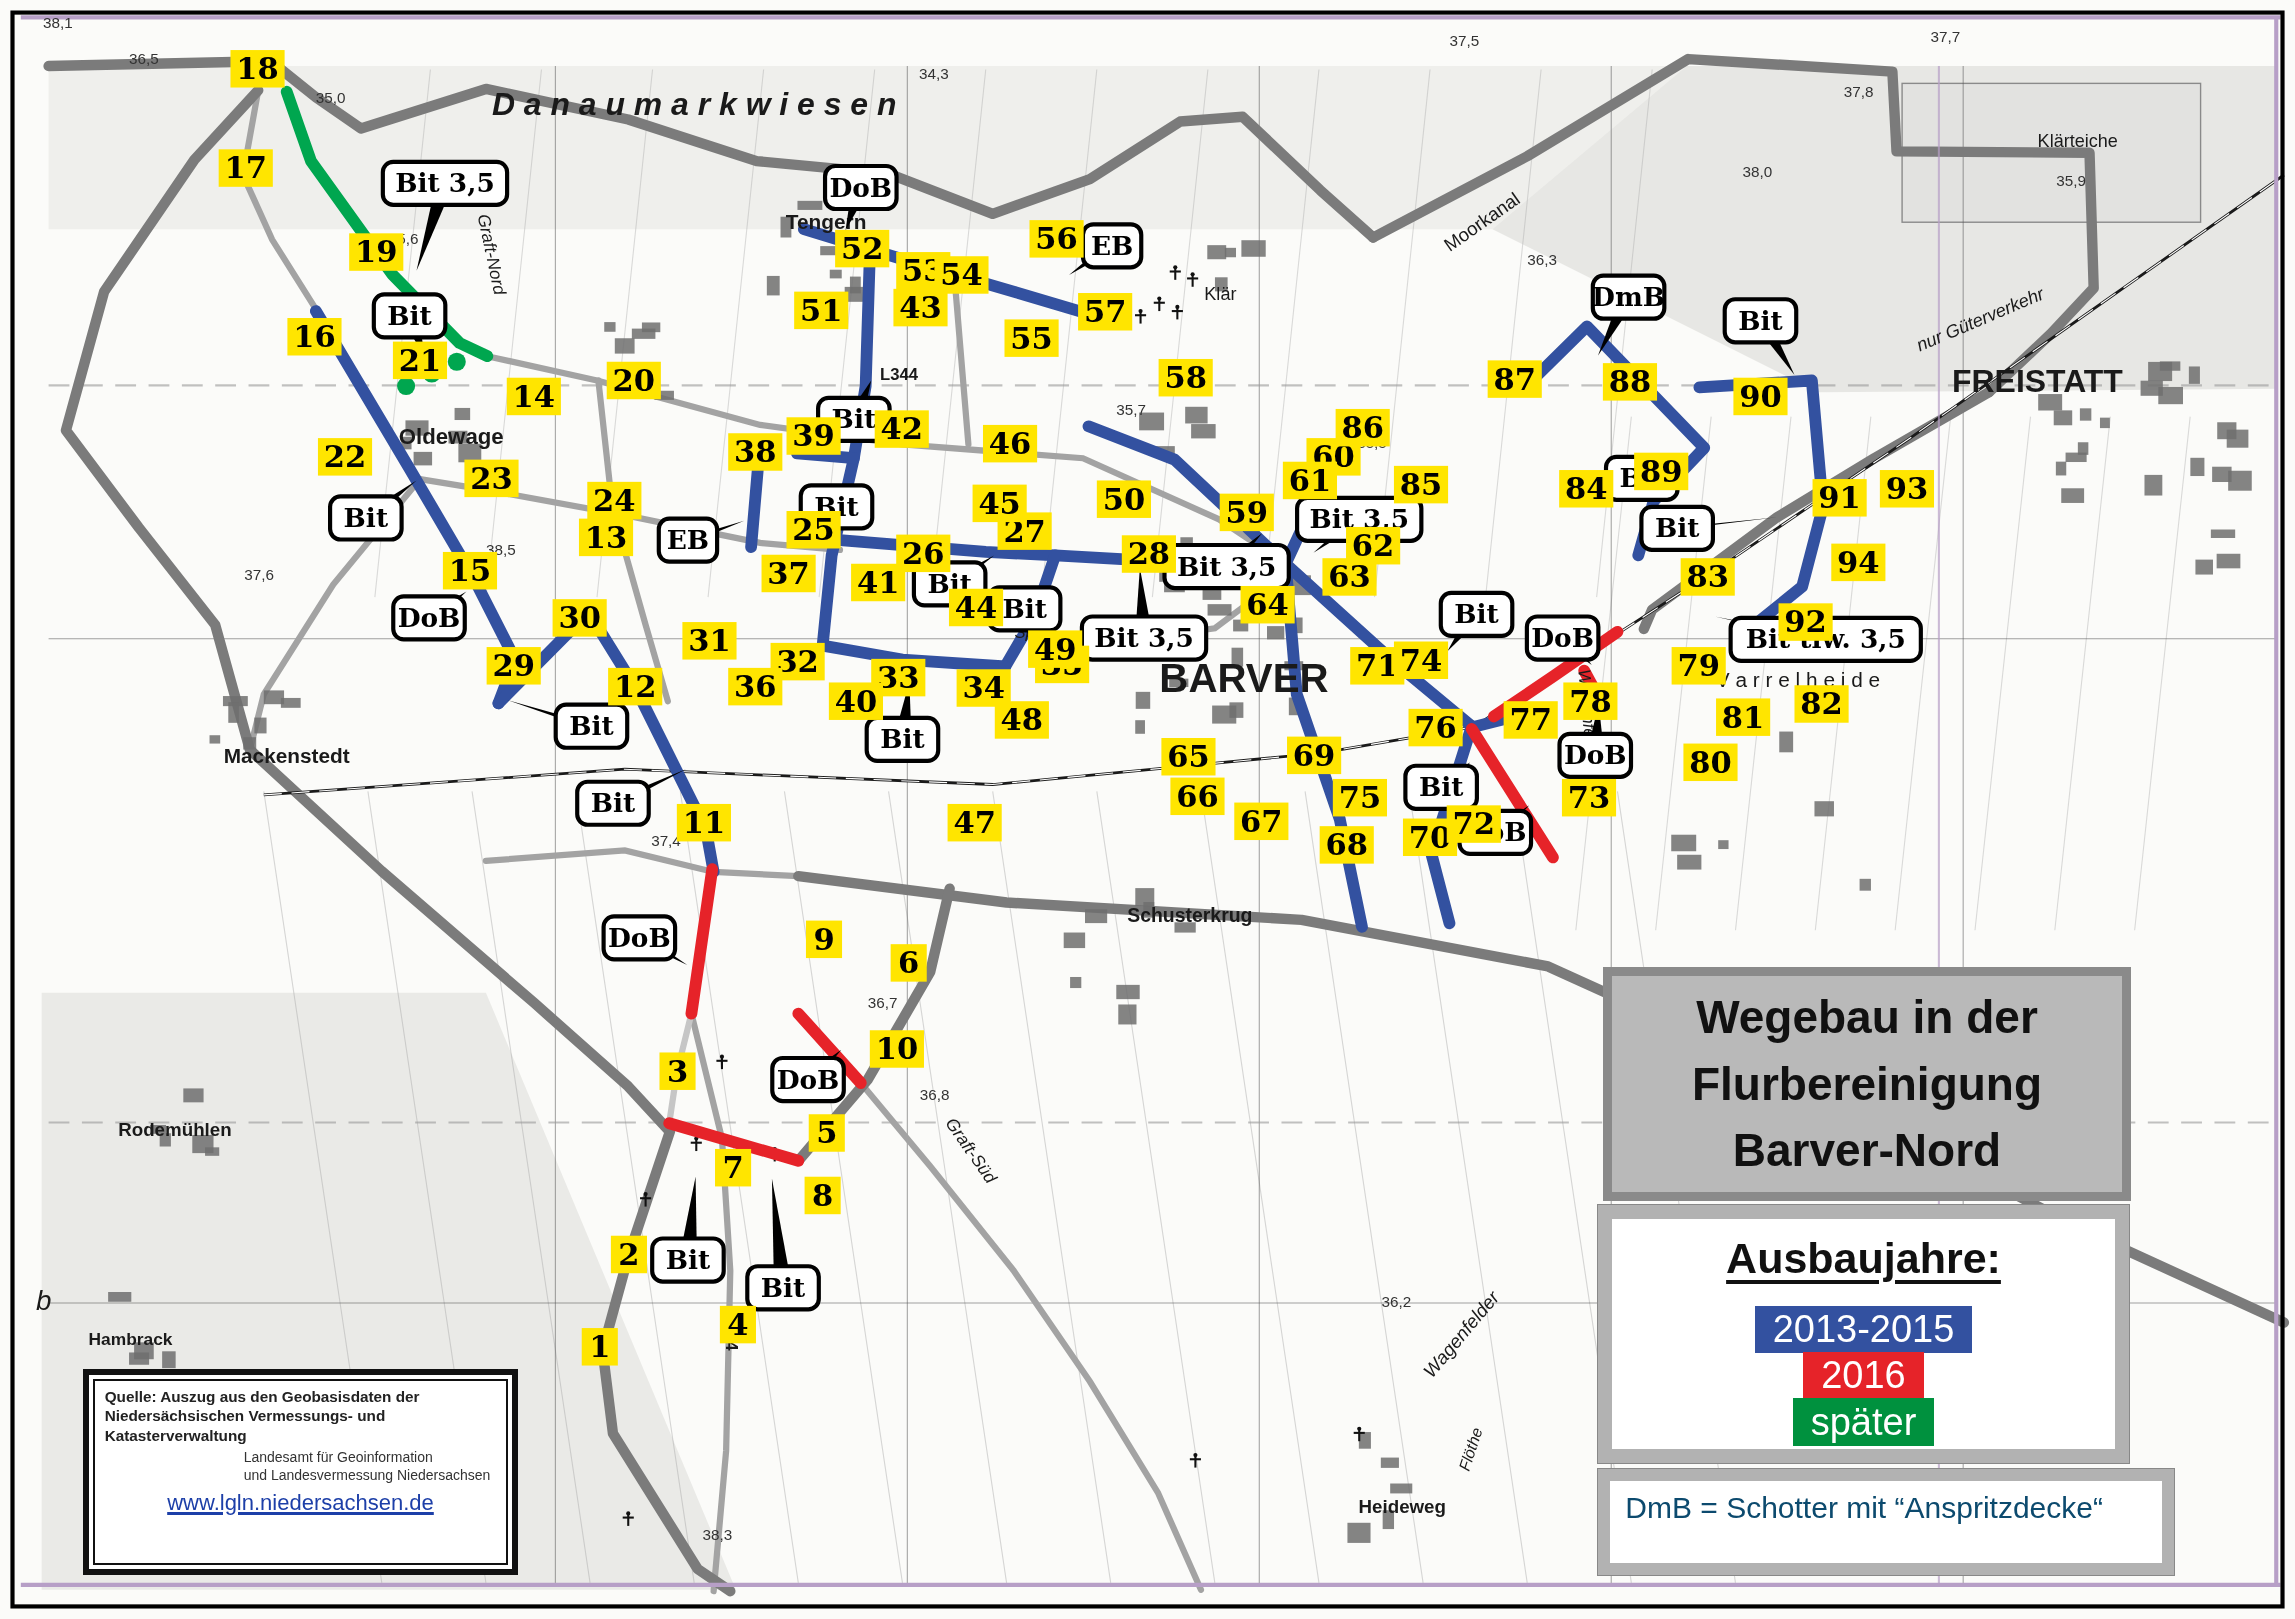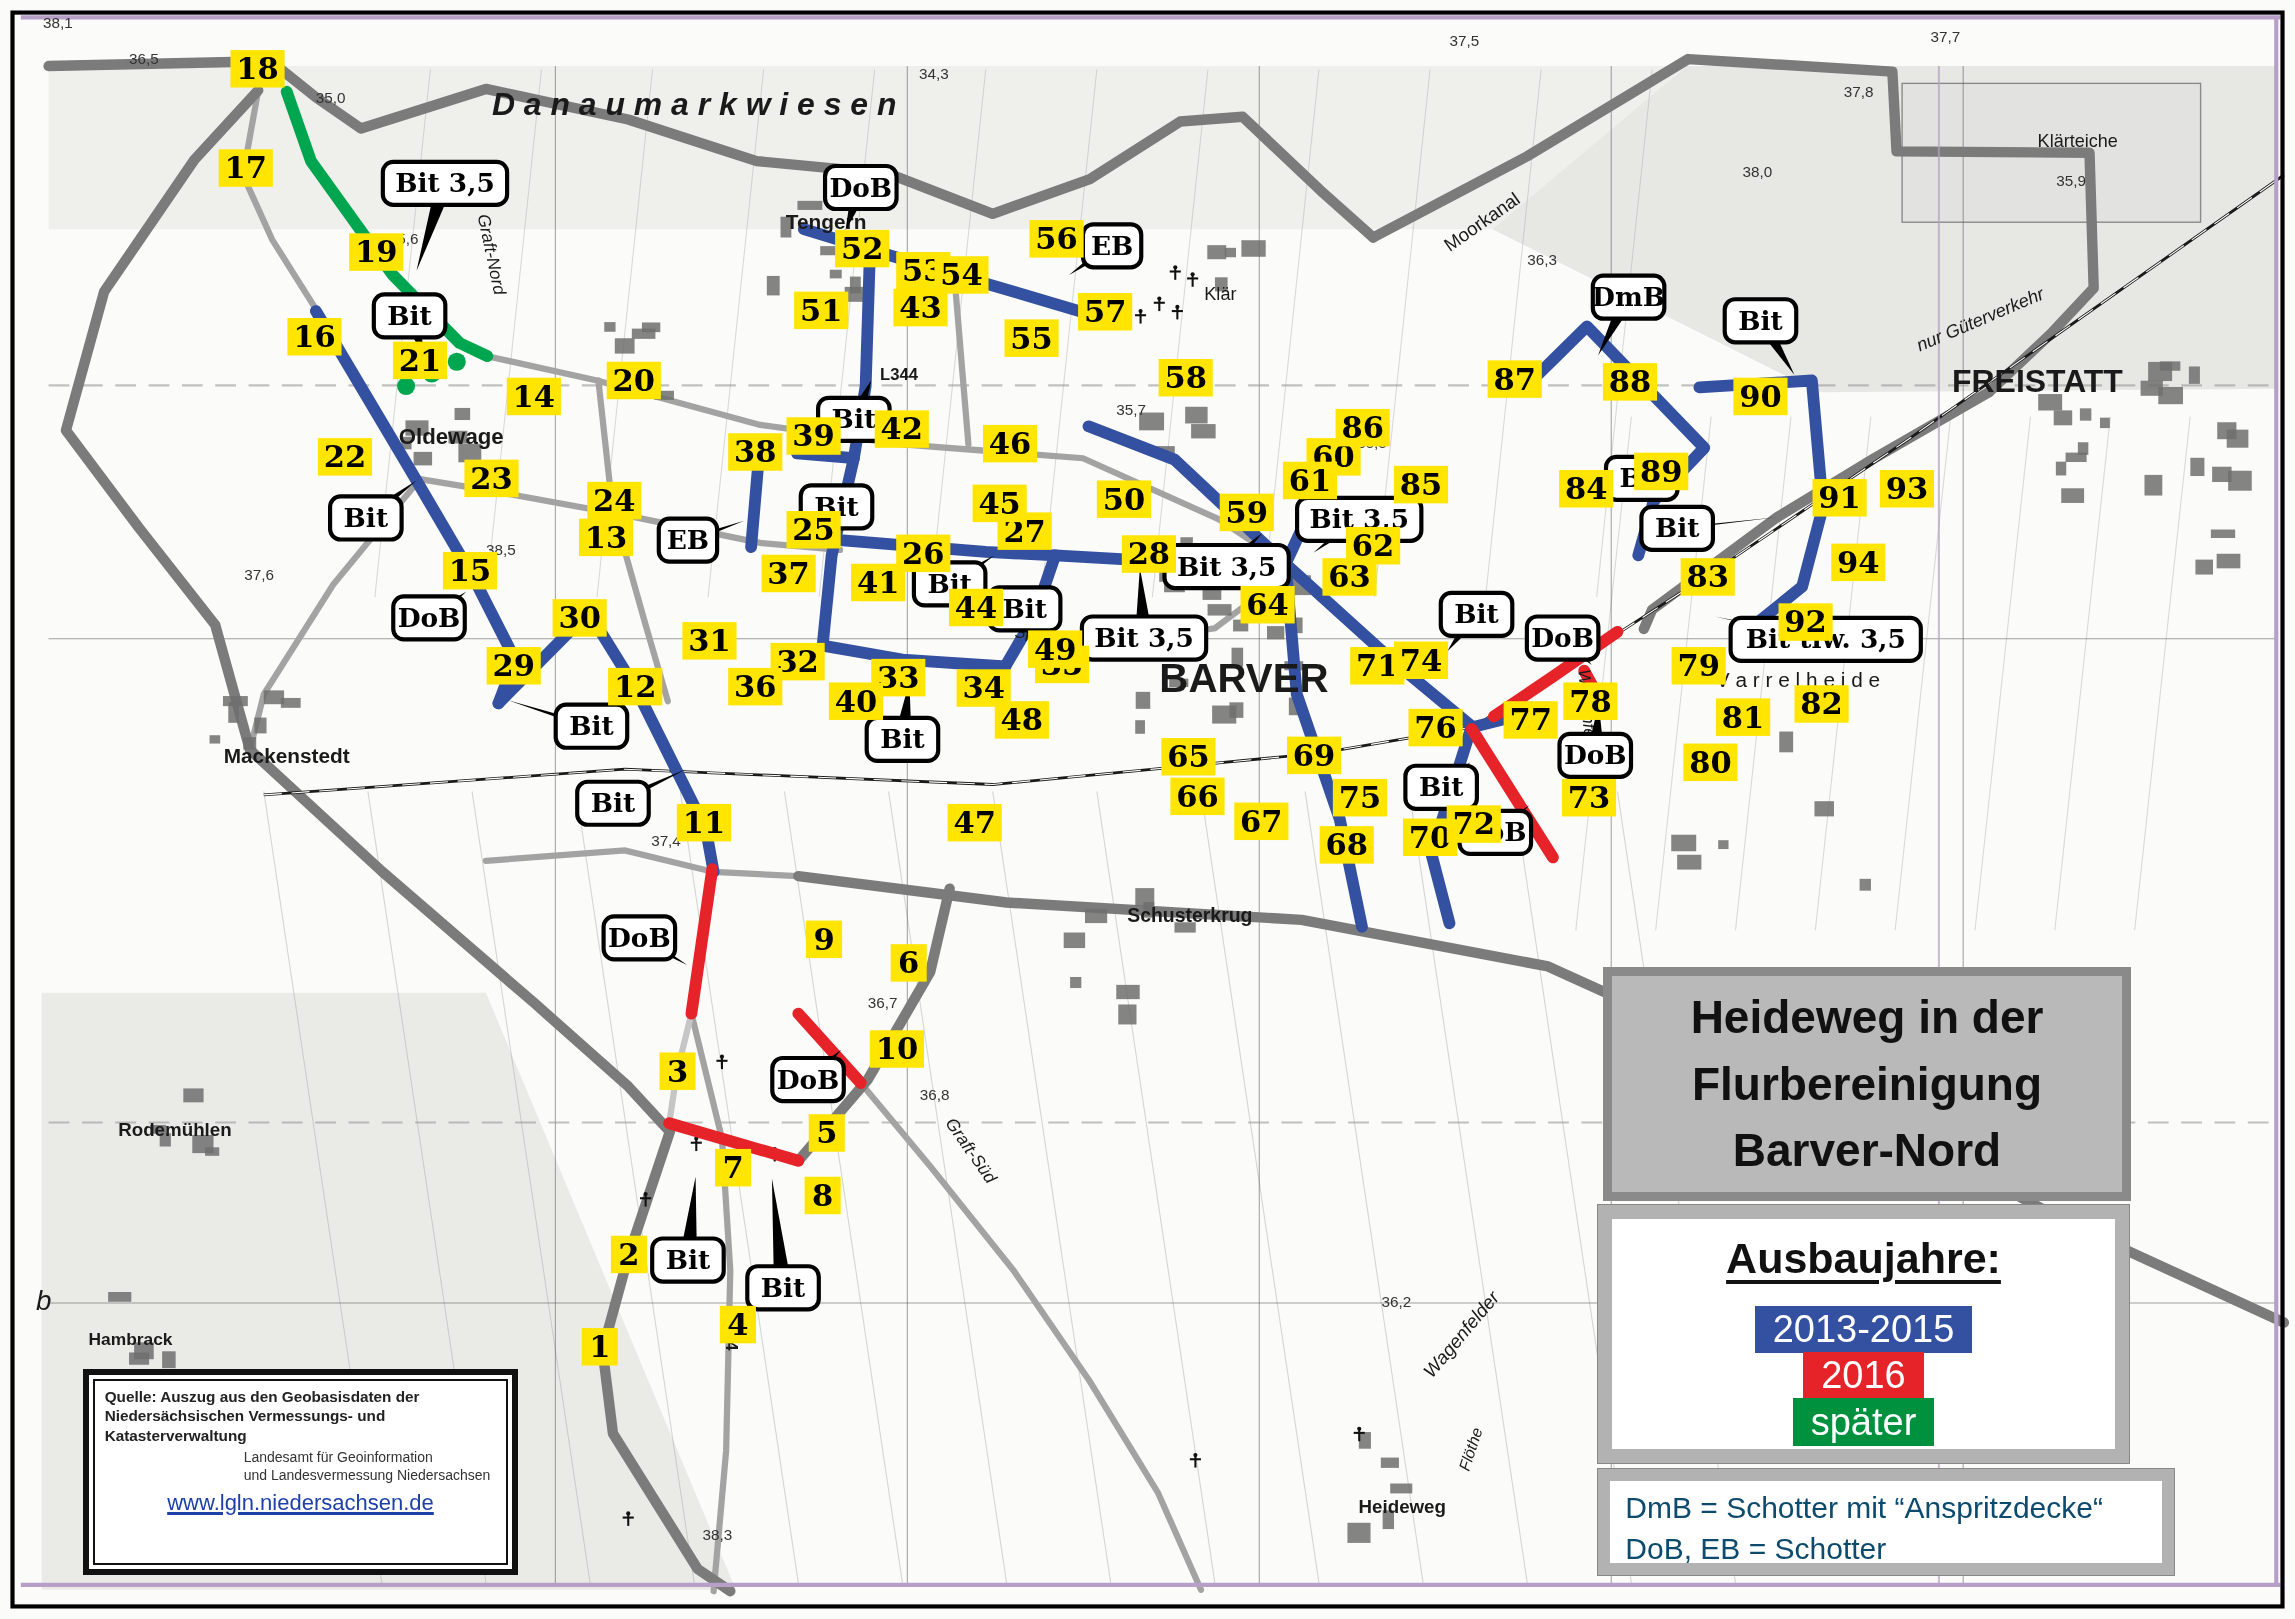--- a/index.html
+++ b/index.html
@@ -601,37 +601,36 @@
     <rect x="2562" y="869" width="78" height="54" fill="#ffe500"></rect>
     <text x="2601" y="911" text-anchor="middle" font-size="44" font-weight="bold" font-family="&quot;DejaVu Serif&quot;,&quot;Liberation Serif&quot;,serif" fill="#000">92</text>
     <rect x="2708" y="677" width="78" height="54" fill="#ffe500"></rect>
     <text x="2747" y="719" text-anchor="middle" font-size="44" font-weight="bold" font-family="&quot;DejaVu Serif&quot;,&quot;Liberation Serif&quot;,serif" fill="#000">93</text>
     <rect x="2638" y="783" width="78" height="54" fill="#ffe500"></rect>
     <text x="2677" y="825" text-anchor="middle" font-size="44" font-weight="bold" font-family="&quot;DejaVu Serif&quot;,&quot;Liberation Serif&quot;,serif" fill="#000">94</text>
     <rect x="18" y="18" width="3270" height="2296" fill="none" stroke="#000" stroke-width="6"></rect>
   </svg>
 
 <div class="ovl title-box">
-  <div>Heideweg in der</div>
+  <div>Wegebau in der</div>
   <div>Flurbereinigung</div>
   <div>Barver-Nord</div>
 </div>
 
 <div class="ovl legend-box">
   <div class="legend-heading">Ausbaujahre:</div>
   <div class="chips" id="legend-chips">
       <div class="chip" style="background: rgb(51, 81, 160);">2013-2015</div>
       <div class="chip" style="background: rgb(230, 35, 41);">2016</div>
       <div class="chip" style="background: rgb(0, 145, 62);">später</div>
     </div>
 </div>
 
 <div class="ovl notes-box">
   <div>DmB = Schotter mit “Anspritzdecke“</div>
-  <div>DoB, EB  = Schotter</div>
 </div>
 
 <div class="ovl source-box">
   <div class="src-inner">
     <div class="quelle">
       <span>Quelle:  Auszug aus den Geobasisdaten der</span><br>
       <span>Niedersächsischen Vermessungs- und Katasterverwaltung</span>
     </div>
     <div class="org">
       <span>Landesamt für Geoinformation</span><br>

